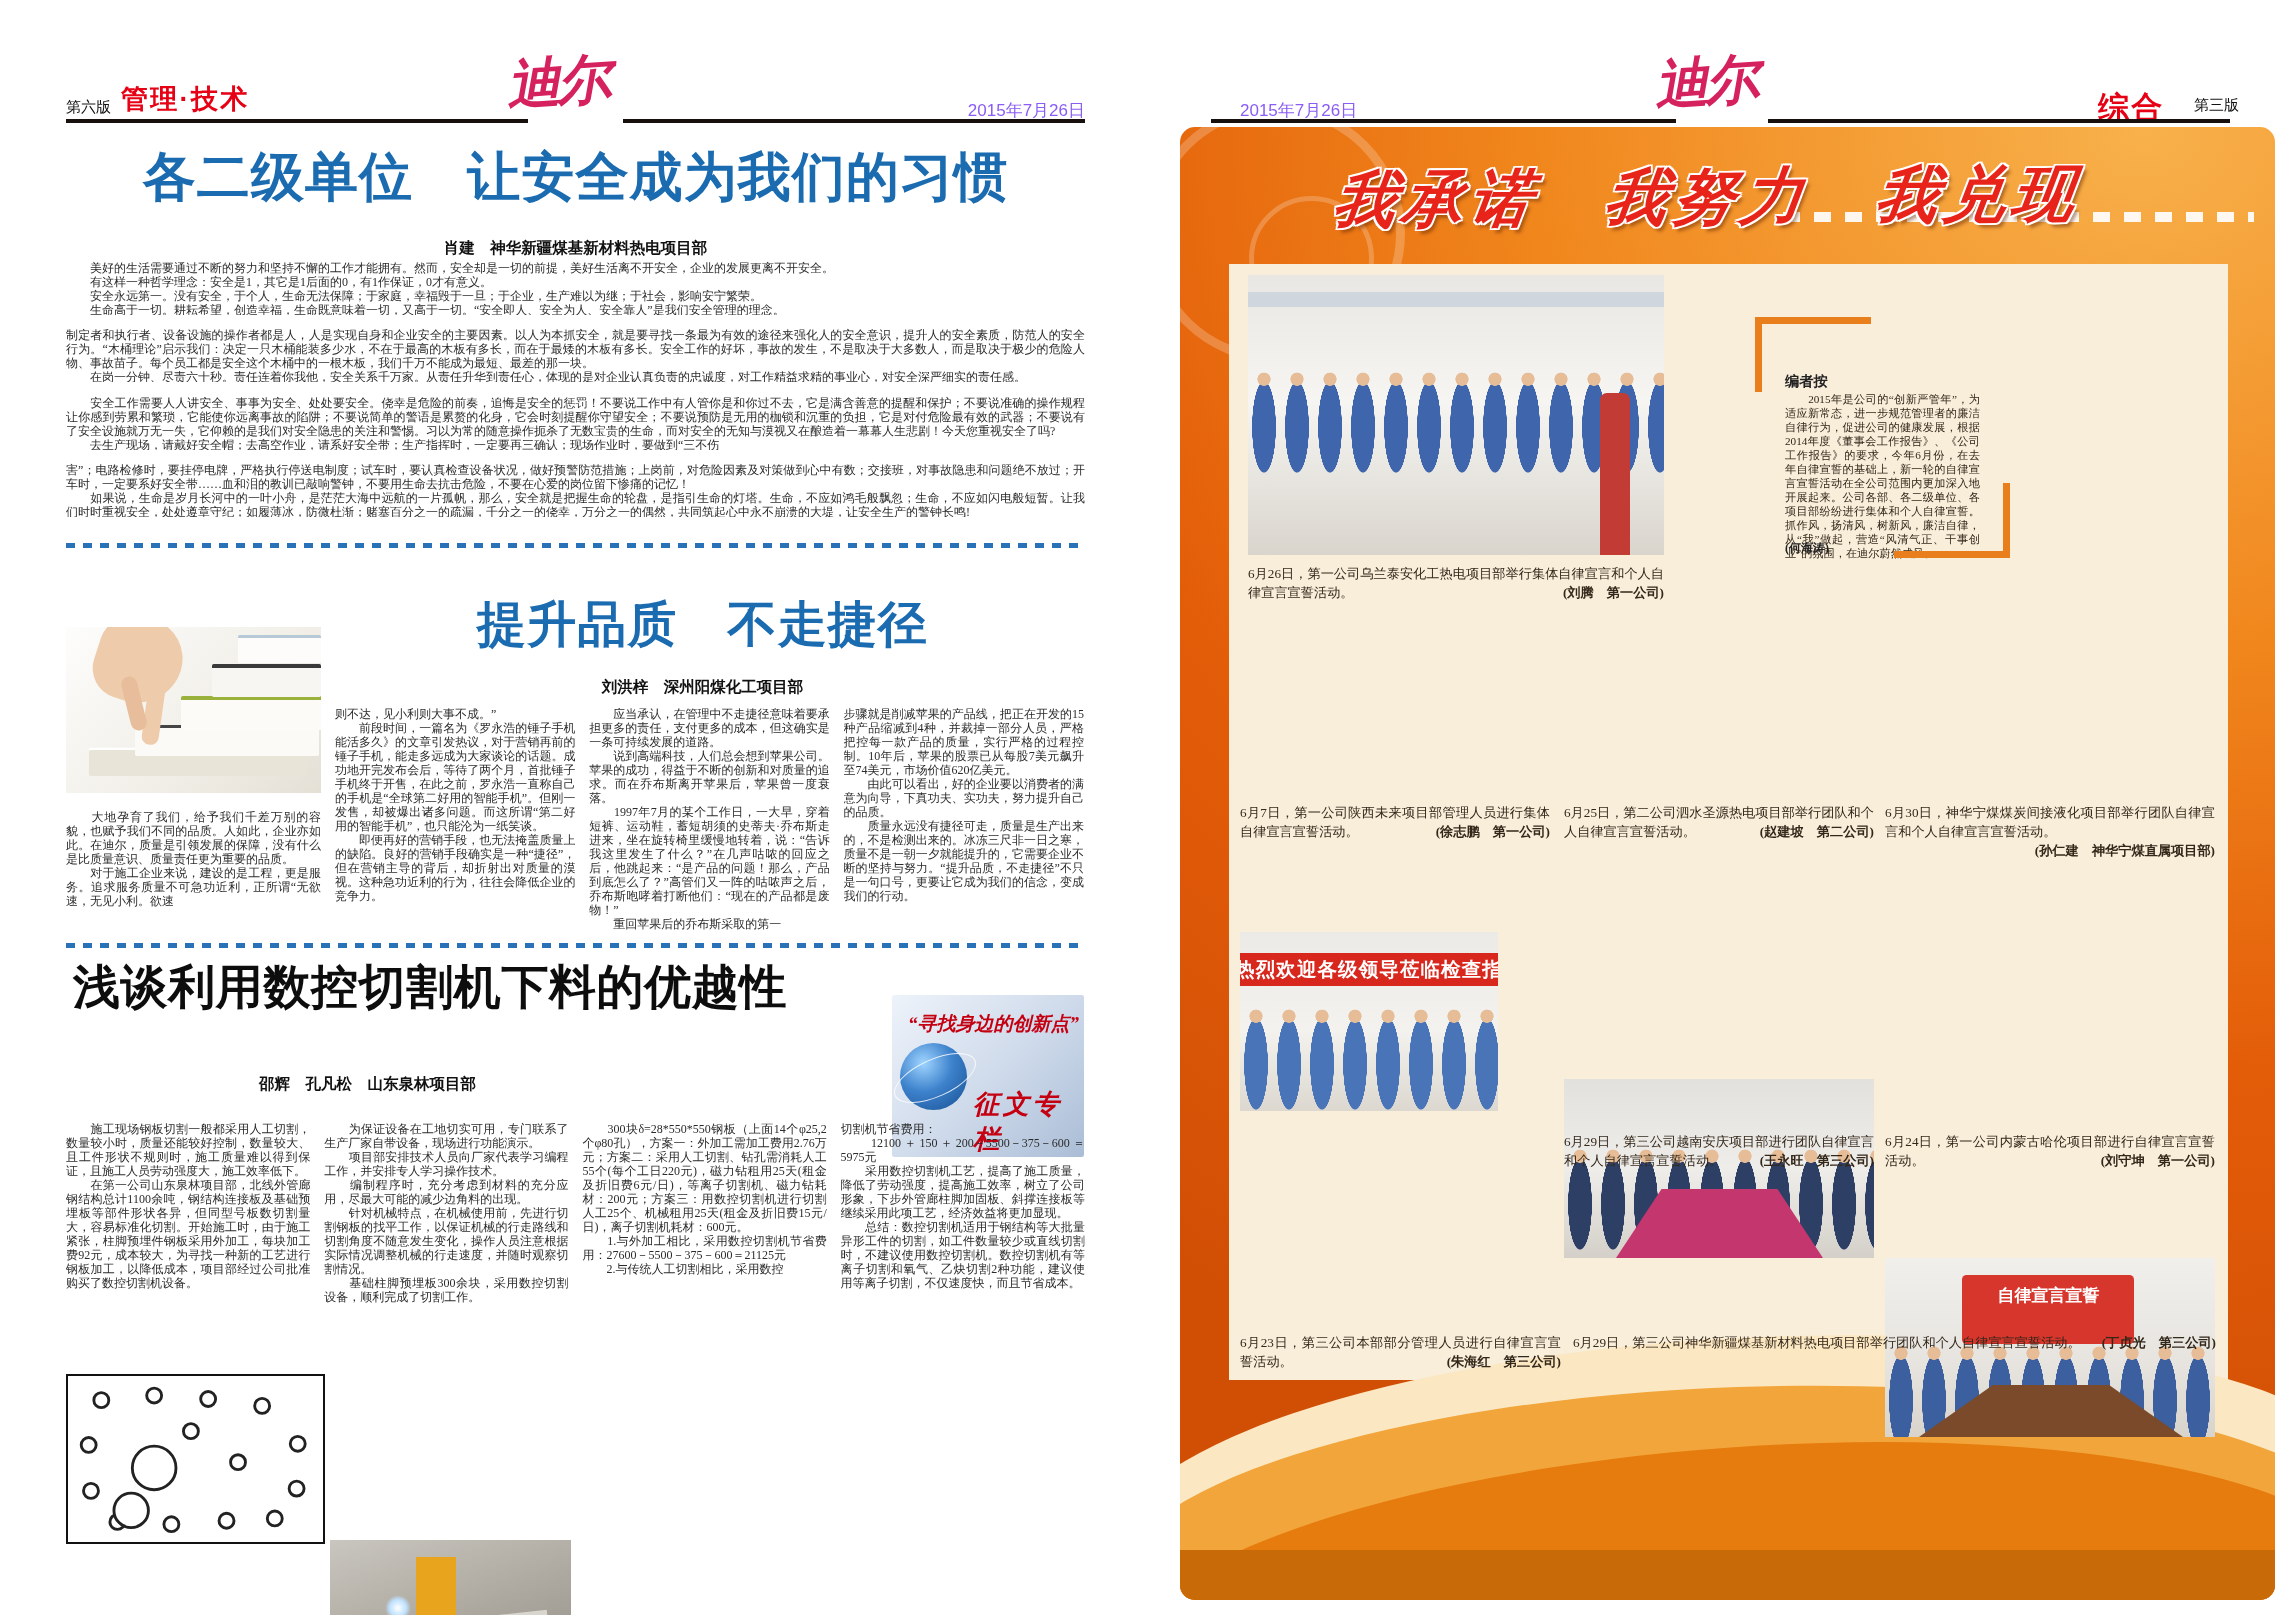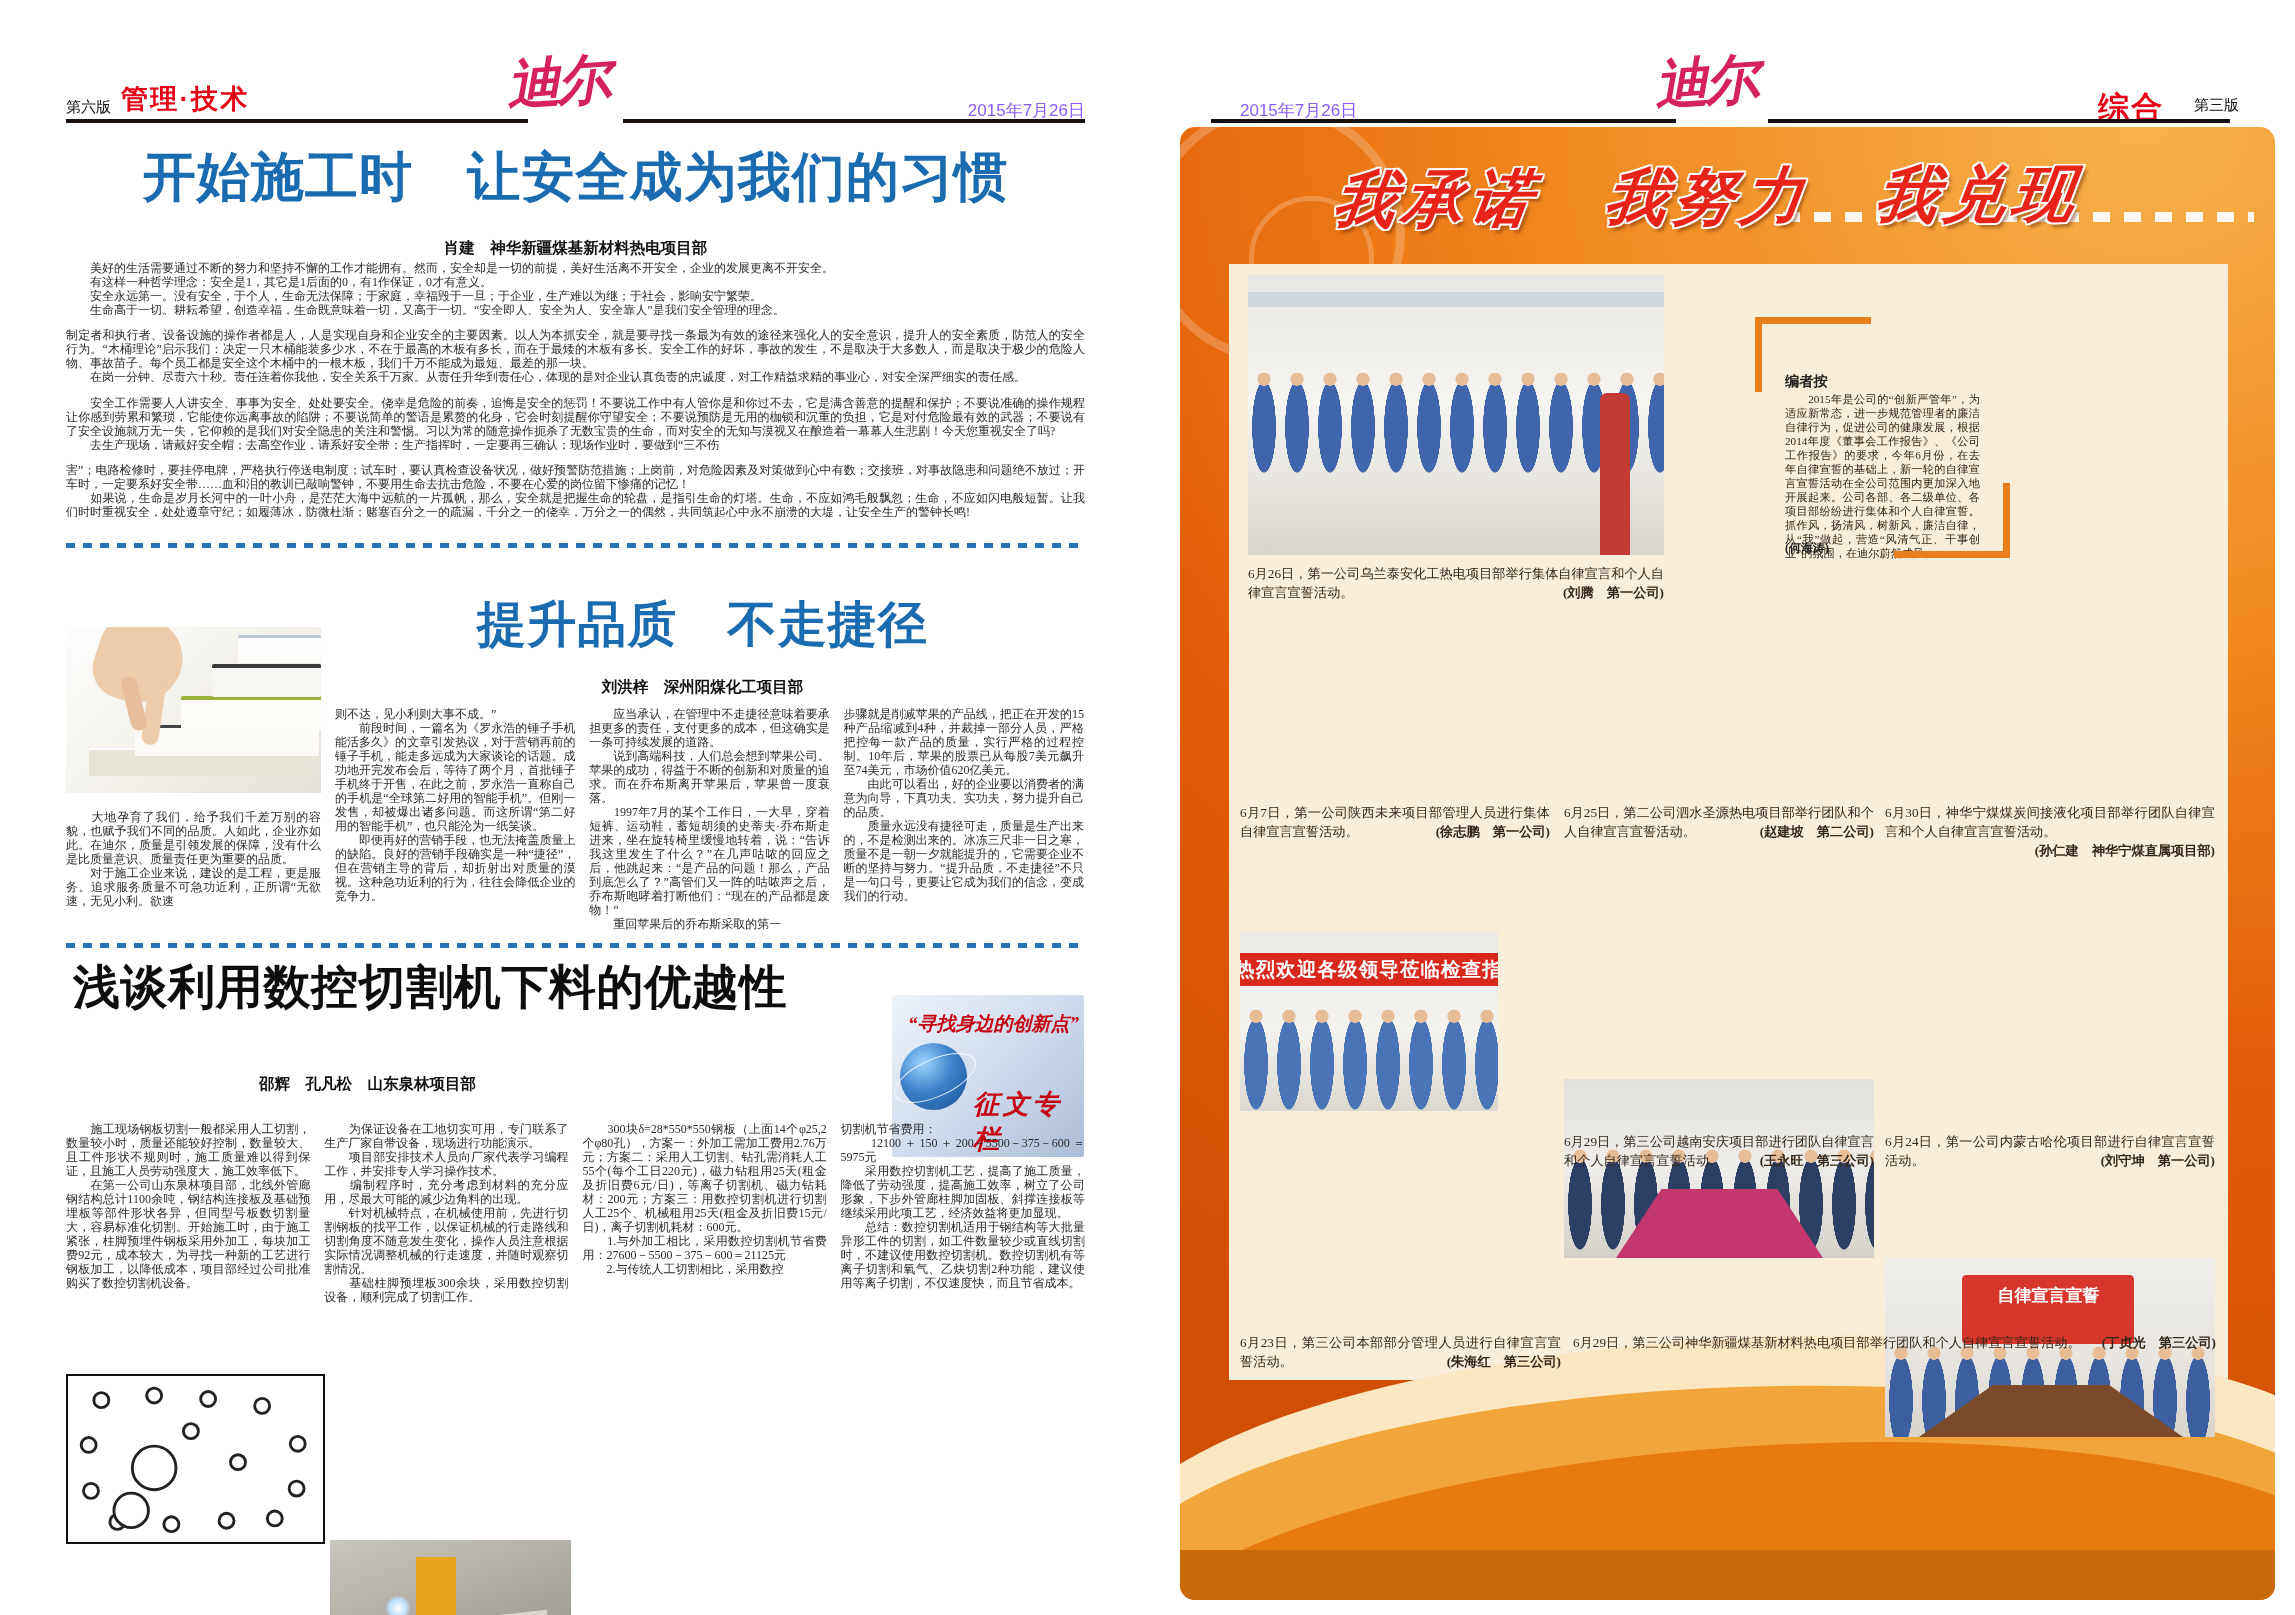--- a/index.html
+++ b/index.html
@@ -79,21 +79,21 @@
 <body>
 
 <div class="page" id="leftpage">
   <div class="abs edition" style="left:66px;top:98px;text-align:center;">第六版</div>
   <div class="abs section-red" style="left:121px;top:81px;">管理·技术</div>
   <div class="abs" style="left:494px;top:55px;z-index:2;"><span class="logo">迪尔</span></div>
   <div class="abs date" style="left:832px;top:99px;width:253px;text-align:right;">2015年7月26日</div>
   <div class="abs rule" style="left:66px;top:119px;width:462px;"></div>
   <div class="abs rule" style="left:623px;top:119px;width:462px;"></div>
 
-  <div class="abs title-blue" style="left:66px;top:150px;width:1019px;">开始施工时　让安全成为我们的习惯</div>
+  <div class="abs title-blue" style="left:66px;top:150px;width:1019px;">各二级单位　让安全成为我们的习惯</div>
   <div class="abs byline" style="left:66px;top:238px;width:1019px;">肖建　神华新疆煤基新材料热电项目部</div>
   <div class="abs colgrid" style="left:66px;top:261px;width:1019px;height:256px;flex-direction:column;">
     <div class="coltext">　　美好的生活需要通过不断的努力和坚持不懈的工作才能拥有。然而，安全却是一切的前提，美好生活离不开安全，企业的发展更离不开安全。
 　　有这样一种哲学理念：安全是1，其它是1后面的0，有1作保证，0才有意义。
 　　安全永远第一。没有安全，于个人，生命无法保障；于家庭，幸福毁于一旦；于企业，生产难以为继；于社会，影响安宁繁荣。
 　　生命高于一切。耕耘希望，创造幸福，生命既意味着一切，又高于一切。“安全即人、安全为人、安全靠人”是我们安全管理的理念。
 　　人的不安全行为、物的不安全状态、环境的不安全因素是酿成事故的主要原因。而环境的创造者、安全制度的</div>
     <div class="coltext">制定者和执行者、设备设施的操作者都是人，人是实现自身和企业安全的主要因素。以人为本抓安全，就是要寻找一条最为有效的途径来强化人的安全意识，提升人的安全素质，防范人的安全行为。“木桶理论”启示我们：决定一只木桶能装多少水，不在于最高的木板有多长，而在于最矮的木板有多长。安全工作的好坏，事故的发生，不是取决于大多数人，而是取决于极少的危险人物、事故苗子。每个员工都是安全这个木桶中的一根木板，我们千万不能成为最短、最差的那一块。
 　　在岗一分钟、尽责六十秒。责任连着你我他，安全关系千万家。从责任升华到责任心，体现的是对企业认真负责的忠诚度，对工作精益求精的事业心，对安全深严细实的责任感。</div>
     <div class="coltext">　　安全工作需要人人讲安全、事事为安全、处处要安全。侥幸是危险的前奏，追悔是安全的惩罚！不要说工作中有人管你是和你过不去，它是满含善意的提醒和保护；不要说准确的操作规程让你感到劳累和繁琐，它能使你远离事故的陷阱；不要说简单的警语是累赘的化身，它会时刻提醒你守望安全；不要说预防是无用的枷锁和沉重的负担，它是对付危险最有效的武器；不要说有了安全设施就万无一失，它仰赖的是我们对安全隐患的关注和警惕。习以为常的随意操作扼杀了无数宝贵的生命，而对安全的无知与漠视又在酿造着一幕幕人生悲剧！今天您重视安全了吗?

